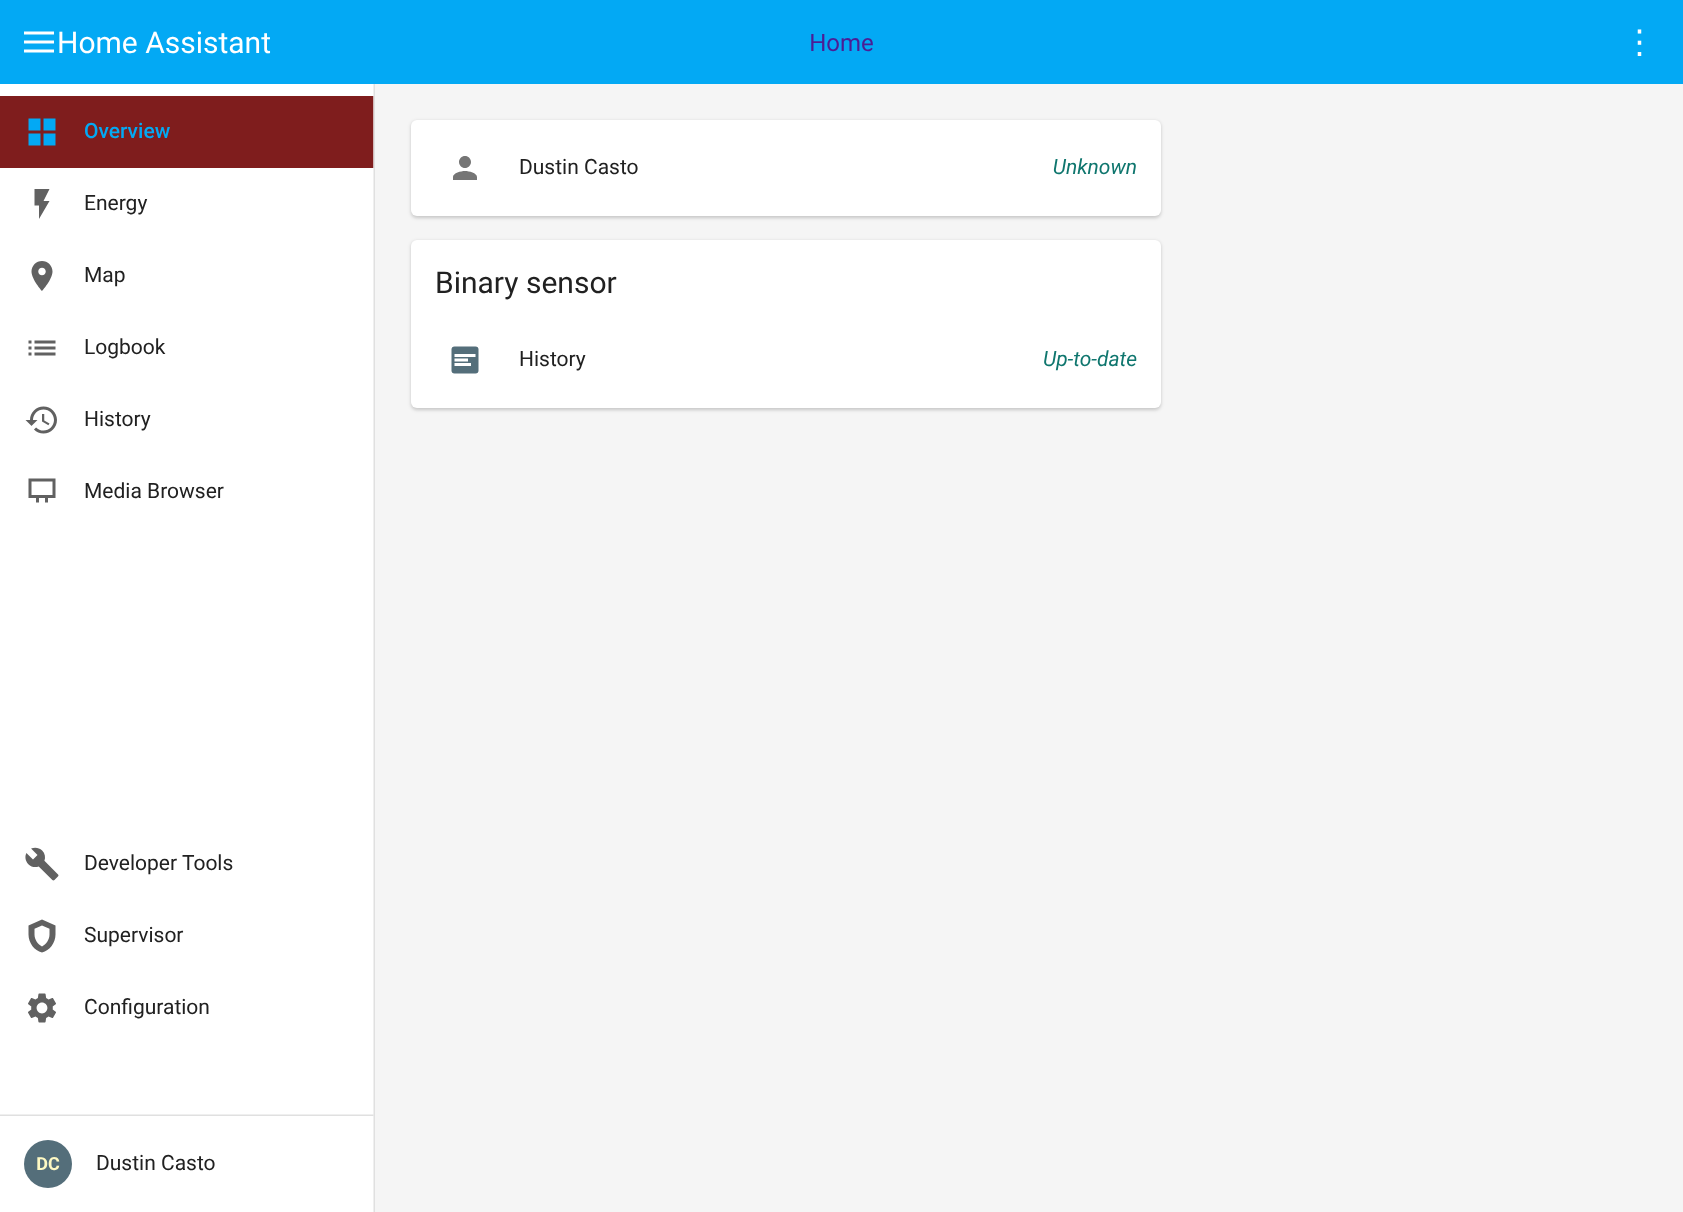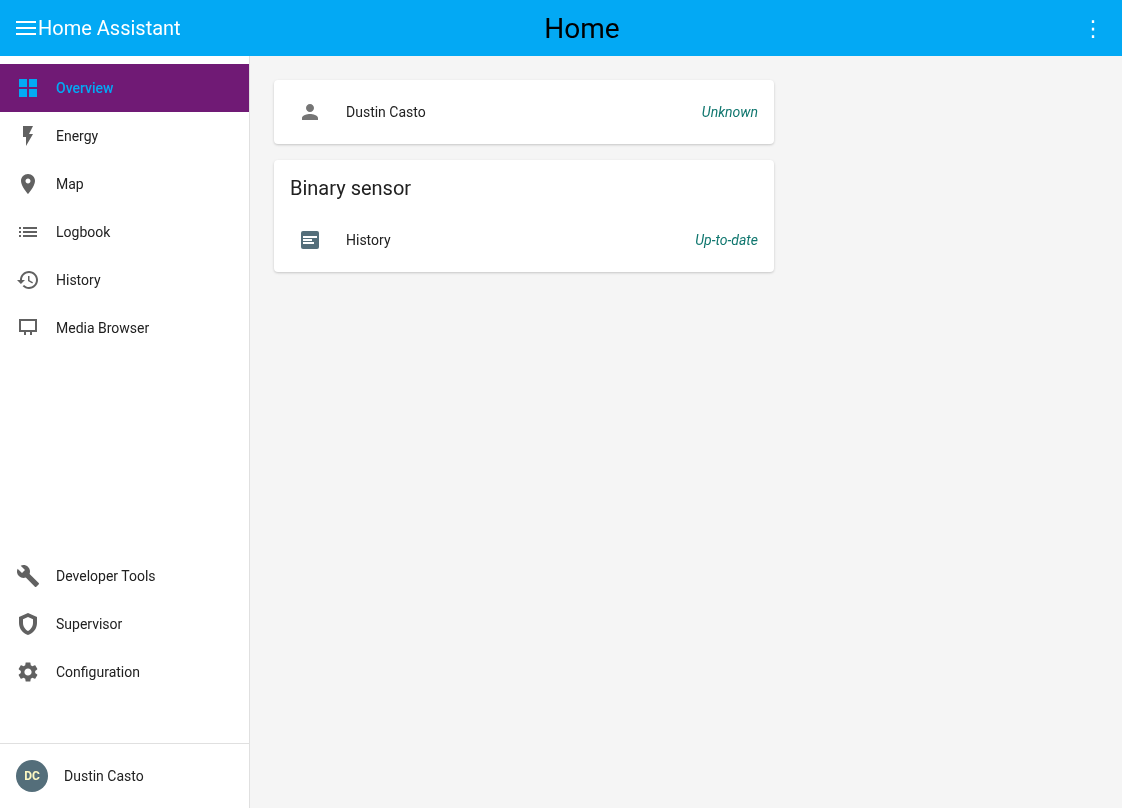--- a/index.html
+++ b/index.html
@@ -34,27 +34,26 @@
       width: 20px;
       height: 2px;
       background: white;
     }
     .app-title {
       color: white;
       font-size: 20px;
       font-weight: 400;
     }
     .page-title {
-      color: #000000;
-      font-size: 28px;
+      color: #4c1d95;
+      font-size: 16px;
       font-weight: 400;
       position: absolute;
       left: 50%;
       transform: translateX(-50%);
-      margin-left: 21px;
     }
     .header-right {
       color: white;
       font-size: 22px;
       cursor: pointer;
       letter-spacing: 2px;
     }
 
     
     .layout {
@@ -84,21 +83,21 @@
       padding: 0 16px;
       height: 48px;
       cursor: pointer;
       color: #212121;
       text-decoration: none;
       gap: 16px;
       border-radius: 0;
       position: relative;
     }
     .sidebar-item.active {
-      background: #701a75;
+      background: #7f1d1d;
       color: #03a9f4;
     }
     .sidebar-item.active .sidebar-icon {
       color: #03a9f4;
     }
     .sidebar-icon {
       width: 24px;
       height: 24px;
       display: flex;
       align-items: center;

